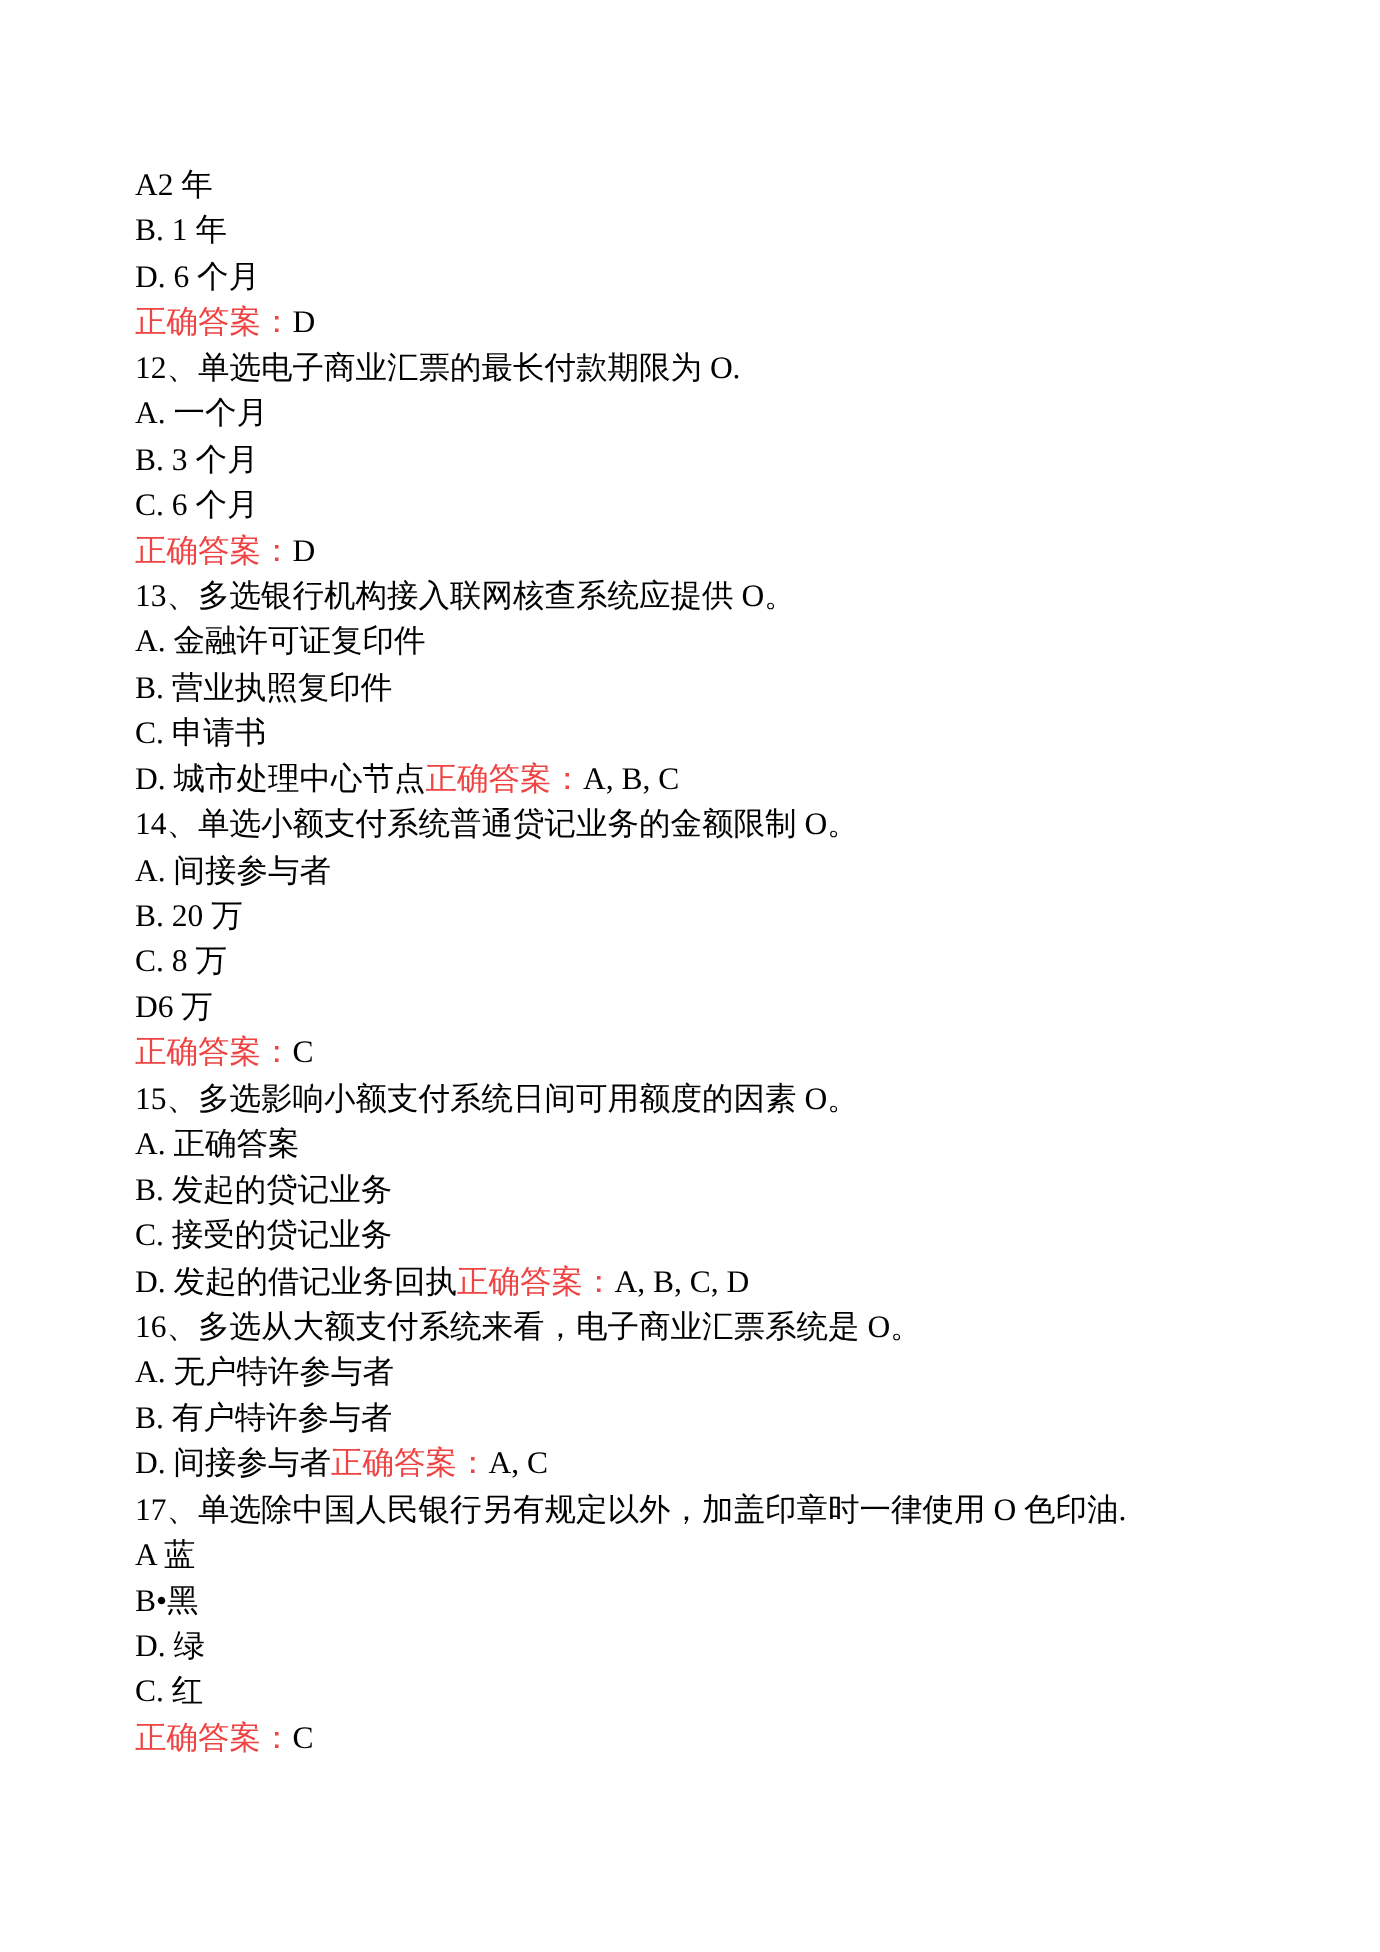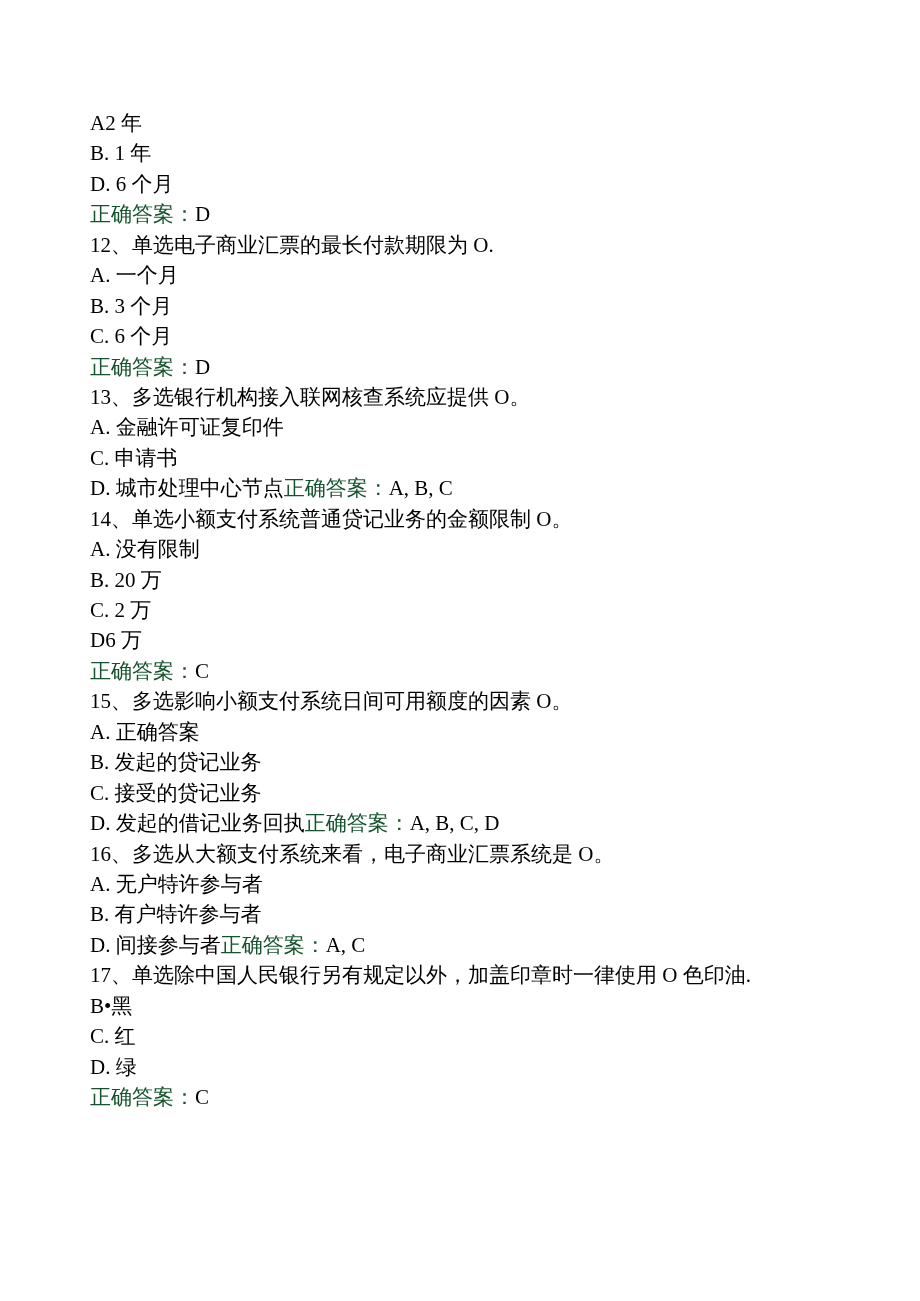--- a/index.html
+++ b/index.html
@@ -17,21 +17,21 @@
     padding-top: 108px;
     padding-left: 90px;
     padding-right: 80px;
     box-sizing: border-box;
     border-radius: 11px;
   }
   .line {
     white-space: pre-wrap;
   }
   .answer-label {
-    color: #14532d;
+    color: #ef4444;
     text-align: right;
   }
   .answer-value {
     color: #000000;
   }
 </style>
 </head>
 <body>
 
 <div class="page" id="page">
@@ -39,35 +39,37 @@
     <div class="line"><span>B. 1 年</span></div>
     <div class="line"><span>D. 6 个月</span></div>
     <div class="line"><span class="answer-label">正确答案：</span><span class="answer-value">D</span></div>
     <div class="line"><span>12、单选电子商业汇票的最长付款期限为 O.</span></div>
     <div class="line"><span>A. 一个月</span></div>
     <div class="line"><span>B. 3 个月</span></div>
     <div class="line"><span>C. 6 个月</span></div>
     <div class="line"><span class="answer-label">正确答案：</span><span class="answer-value">D</span></div>
     <div class="line"><span>13、多选银行机构接入联网核查系统应提供 O。</span></div>
     <div class="line"><span>A. 金融许可证复印件</span></div>
+    <div class="line"><span>B. 营业执照复印件</span></div>
     <div class="line"><span>C. 申请书</span></div>
     <div class="line"><span>D. 城市处理中心节点</span><span class="answer-label">正确答案：</span><span class="answer-value">A, B, C</span></div>
     <div class="line"><span>14、单选小额支付系统普通贷记业务的金额限制 O。</span></div>
-    <div class="line"><span>A. 没有限制</span></div>
+    <div class="line"><span>A. 间接参与者</span></div>
     <div class="line"><span>B. 20 万</span></div>
-    <div class="line"><span>C. 2 万</span></div>
+    <div class="line"><span>C. 8 万</span></div>
     <div class="line"><span>D6 万</span></div>
     <div class="line"><span class="answer-label">正确答案：</span><span class="answer-value">C</span></div>
     <div class="line"><span>15、多选影响小额支付系统日间可用额度的因素 O。</span></div>
     <div class="line"><span>A. 正确答案</span></div>
     <div class="line"><span>B. 发起的贷记业务</span></div>
     <div class="line"><span>C. 接受的贷记业务</span></div>
     <div class="line"><span>D. 发起的借记业务回执</span><span class="answer-label">正确答案：</span><span class="answer-value">A, B, C, D</span></div>
     <div class="line"><span>16、多选从大额支付系统来看，电子商业汇票系统是 O。</span></div>
     <div class="line"><span>A. 无户特许参与者</span></div>
     <div class="line"><span>B. 有户特许参与者</span></div>
     <div class="line"><span>D. 间接参与者</span><span class="answer-label">正确答案：</span><span class="answer-value">A, C</span></div>
     <div class="line"><span>17、单选除中国人民银行另有规定以外，加盖印章时一律使用 O 色印油.</span></div>
+    <div class="line"><span>A 蓝</span></div>
     <div class="line"><span>B•黑</span></div>
+    <div class="line"><span>D. 绿</span></div>
     <div class="line"><span>C. 红</span></div>
-    <div class="line"><span>D. 绿</span></div>
     <div class="line"><span class="answer-label">正确答案：</span><span class="answer-value">C</span></div>
   </div>
 
 </body></html>

